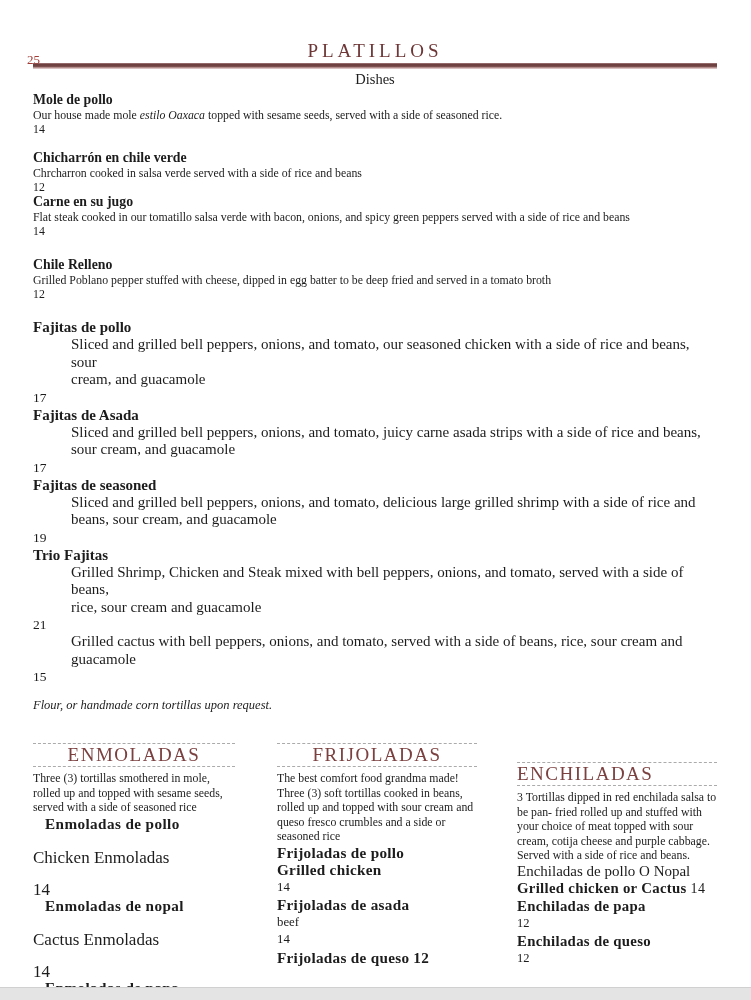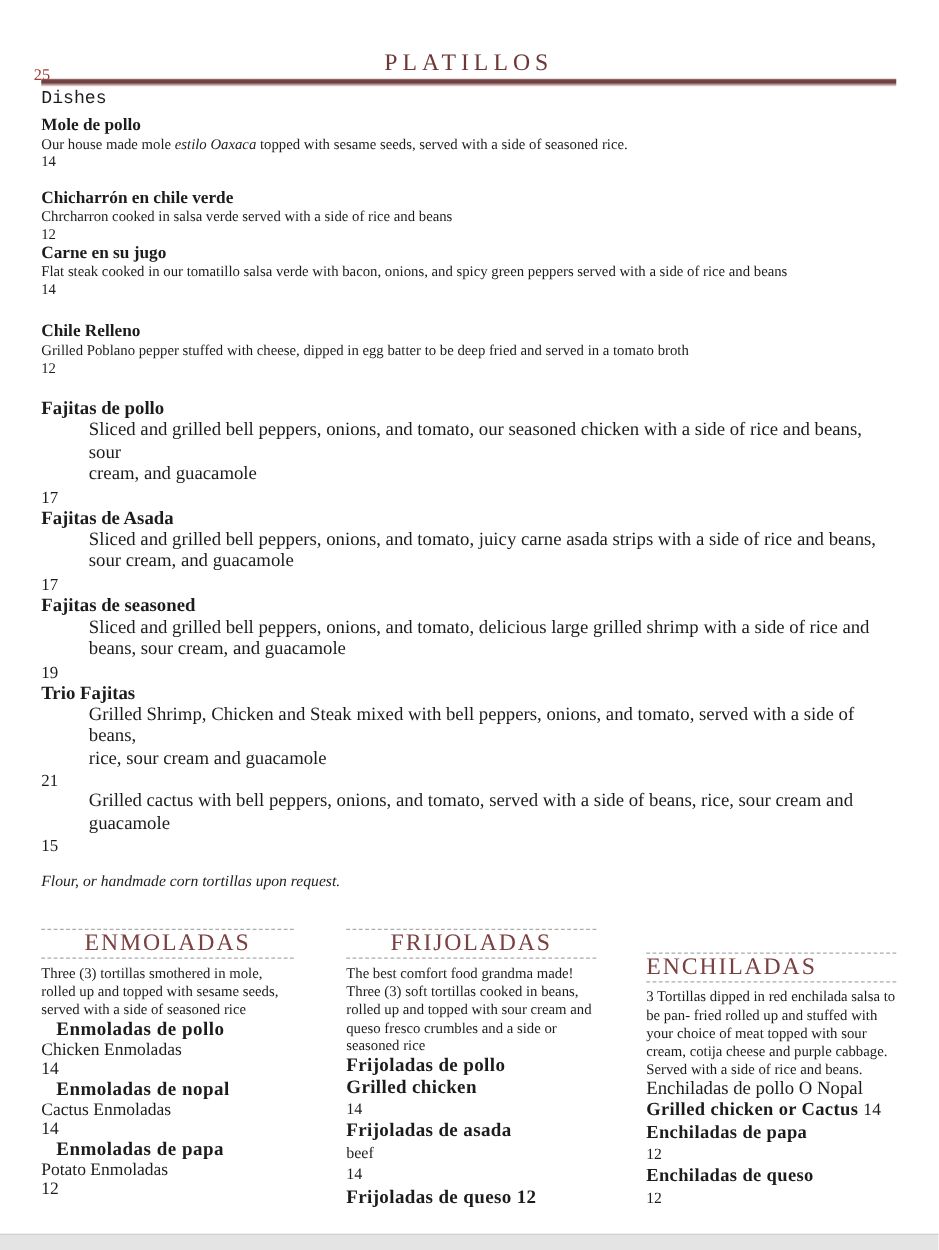--- a/index.html
+++ b/index.html
@@ -10,21 +10,21 @@
   .content{padding:0 34px 0 33px;}
   .page-num{position:absolute;top:5px;left:27px;color:#a23b35;font-size:13px;line-height:14px;margin-top:48px;}
   .title{
     text-align:center;color:#6e3737;font-size:19px;letter-spacing:4px;
     margin:40px 0 0 0;line-height:22px;font-weight:normal;
   }
   .rule{
     height:6px;margin-top:1px;
     background:linear-gradient(to bottom,#a57d7d 0%,#6e4040 25%,#714343 55%,#c5a0a0 80%,#ead9d9 100%);
   }
-  .subtitle{font-size:14.5px;line-height:17px;margin-top:2px;font-family:Liberation Mono, monospace;}
+  .subtitle{text-align:center;font-size:14.5px;line-height:17px;margin-top:2px;}
   .menu{margin-top:4px;}
   .mi .name{font-weight:bold;}
   .mi.sm .name{font-size:13.8px;line-height:16px;}
   .mi.sm .desc,.mi.sm .price{font-size:11.8px;line-height:14px;}
   .mi.lg .name{font-size:15px;line-height:18px;}
   .mi.lg .desc{font-size:15px;line-height:17.5px;margin-left:38px;}
   .mi.lg .price{font-size:13.5px;line-height:17px;}
   .desc{white-space:pre-line;}
   .em{font-style:italic;}
   .gap14{margin-bottom:14px;}
@@ -35,21 +35,21 @@
   .col1{width:202px;}
   .col2{width:200px;margin-left:42px;}
   .col3{width:200px;margin-left:40px;padding-top:19px;}
   .dash{border-top:1px dashed #ababab;height:0;}
   .col-header{color:#7b4040;font-size:19px;letter-spacing:1.5px;line-height:20px;margin:1px 0;}
   .center{text-align:center;}
   .intro{font-size:11.8px;line-height:14.5px;white-space:pre-line;margin-top:4px;}
   .citem .cname{font-weight:bold;}
   .col1 .citem:first-child{margin-top:17px;}
   .col1 .cname{font-size:15.2px;line-height:18px;letter-spacing:.4px;margin-left:12px;}
-  .col1 .csub,.col1 .cprice{font-size:14px;line-height:15px;}
+  .col1 .csub,.col1 .cprice{font-size:17px;line-height:15px;margin-top:17px;}
   .col2 .cname{font-size:15.2px;line-height:17.5px;letter-spacing:.3px;}
   .col2 .csub-bold{font-weight:bold;font-size:15.2px;line-height:17.5px;letter-spacing:.3px;}
   .col2 .csub,.col2 .cprice{font-size:12.8px;line-height:17.5px;}
   .col3 .cname-reg{font-size:15px;line-height:17.5px;}
   .col3 .cname{font-size:14.8px;line-height:17.5px;letter-spacing:.3px;}
   .col3 .cprice{font-size:12.5px;line-height:17.5px;}
   .inline-price{font-weight:normal;font-size:14px;margin-left:4px;}
   .bottom-bar{position:absolute;left:0;right:0;bottom:0;height:12px;background:#e4e4e4;border-top:1px solid #d0d0d0;}
 </style>
 </head>

